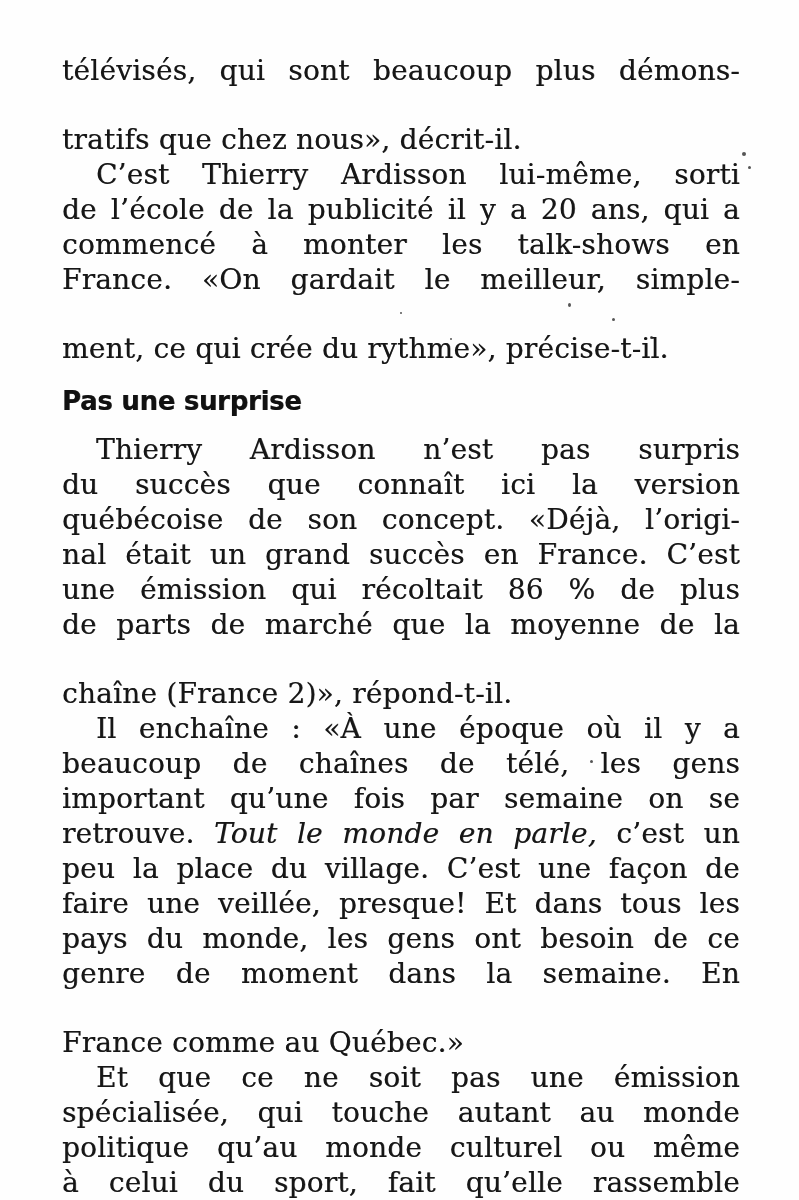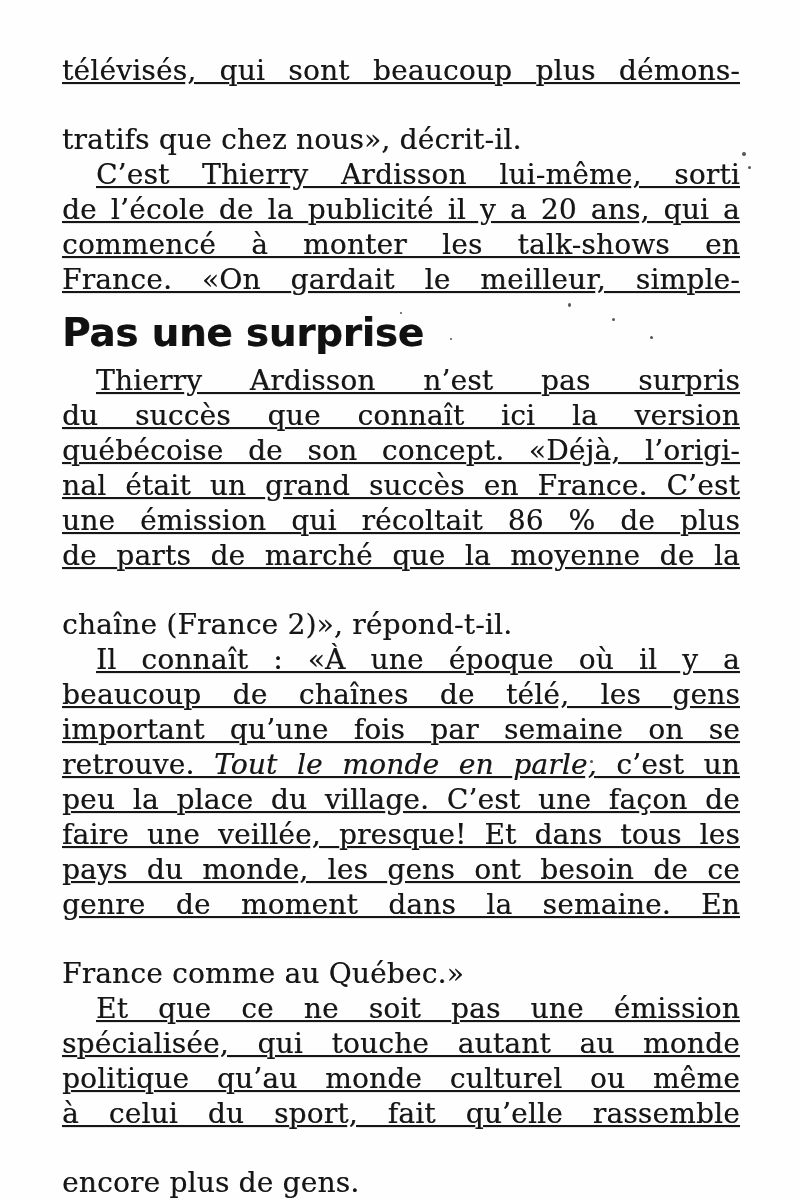--- a/index.html
+++ b/index.html
@@ -25,33 +25,32 @@
     line-height: 35px;
     font-size: 28px;
     overflow: hidden;
     white-space: normal;
     letter-spacing: 0.2px;
     text-shadow: 0.4px 0.2px 0.4px rgba(10,10,10,0.55);
   }
   .line.just {
     text-align: justify;
     text-align-last: justify;
-    text-decoration: underline;
   }
   .line.left {
     text-align: left;
     text-align-last: left;
     margin-top: 34px;
   }
   .line.indent { padding-left: 34px; }
   .it { font-style: italic; }
   .heading {
     font-family: "DejaVu Sans", "Liberation Sans", sans-serif;
     font-weight: 700;
-    font-size: 39px;
+    font-size: 26px;
     letter-spacing: -0.3px;
     height: 37px;
     line-height: 37px;
     margin-top: 17px;
     margin-bottom: 12px;
     color: #111111;
     text-shadow: 0.5px 0.3px 0.5px rgba(10,10,10,0.6);
   }
   .speck {
     position: absolute;
@@ -64,29 +63,30 @@
 <body>
 
 <div class="page">
   <div class="column">
       <div class="line just"><span>télévisés, qui sont beaucoup plus démons-</span></div>
       <div class="line left"><span>tratifs que chez nous», décrit-il.</span></div>
       <div class="line just indent"><span>C’est Thierry Ardisson lui-même, sorti</span></div>
       <div class="line just"><span>de l’école de la publicité il y a 20 ans, qui a</span></div>
       <div class="line just"><span>commencé à monter les talk-shows en</span></div>
       <div class="line just"><span>France. «On gardait le meilleur, simple-</span></div>
+      <div class="line left"><span>ment, ce qui crée du rythme», précise-t-il.</span></div>
       <div class="heading">Pas une surprise</div>
       <div class="line just indent"><span>Thierry Ardisson n’est pas surpris</span></div>
       <div class="line just"><span>du succès que connaît ici la version</span></div>
       <div class="line just"><span>québécoise de son concept. «Déjà, l’origi-</span></div>
       <div class="line just"><span>nal était un grand succès en France. C’est</span></div>
       <div class="line just"><span>une émission qui récoltait 86 % de plus</span></div>
       <div class="line just"><span>de parts de marché que la moyenne de la</span></div>
       <div class="line left"><span>chaîne (France 2)», répond-t-il.</span></div>
-      <div class="line just indent"><span>Il connaît : «À une époque où il y a</span></div>
+      <div class="line just indent"><span>Il enchaîne : «À une époque où il y a</span></div>
       <div class="line just"><span>beaucoup de chaînes de télé, les gens</span></div>
       <div class="line just"><span>important qu’une fois par semaine on se</span></div>
       <div class="line just"><span>retrouve. </span><span class="it">Tout le monde en parle,</span><span> c’est un</span></div>
       <div class="line just"><span>peu la place du village. C’est une façon de</span></div>
       <div class="line just"><span>faire une veillée, presque! Et dans tous les</span></div>
       <div class="line just"><span>pays du monde, les gens ont besoin de ce</span></div>
       <div class="line just"><span>genre de moment dans la semaine. En</span></div>
       <div class="line left"><span>France comme au Québec.»</span></div>
       <div class="line just indent"><span>Et que ce ne soit pas une émission</span></div>
       <div class="line just"><span>spécialisée, qui touche autant au monde</span></div>

